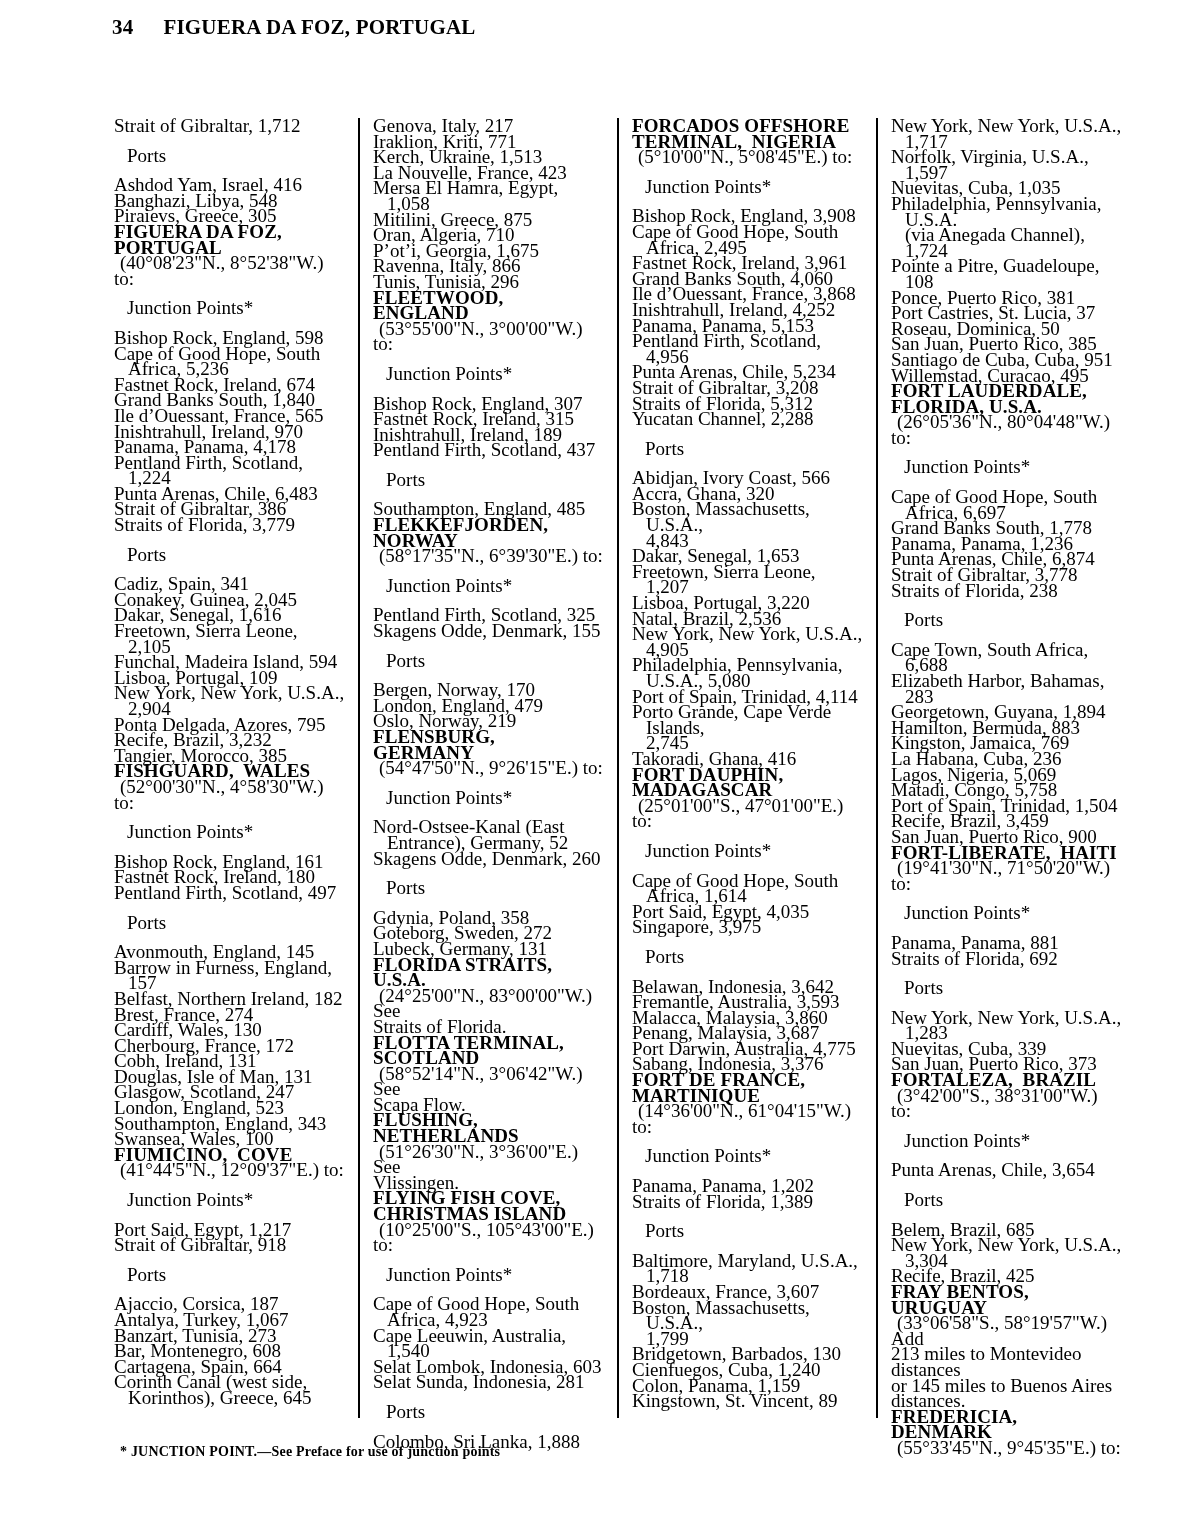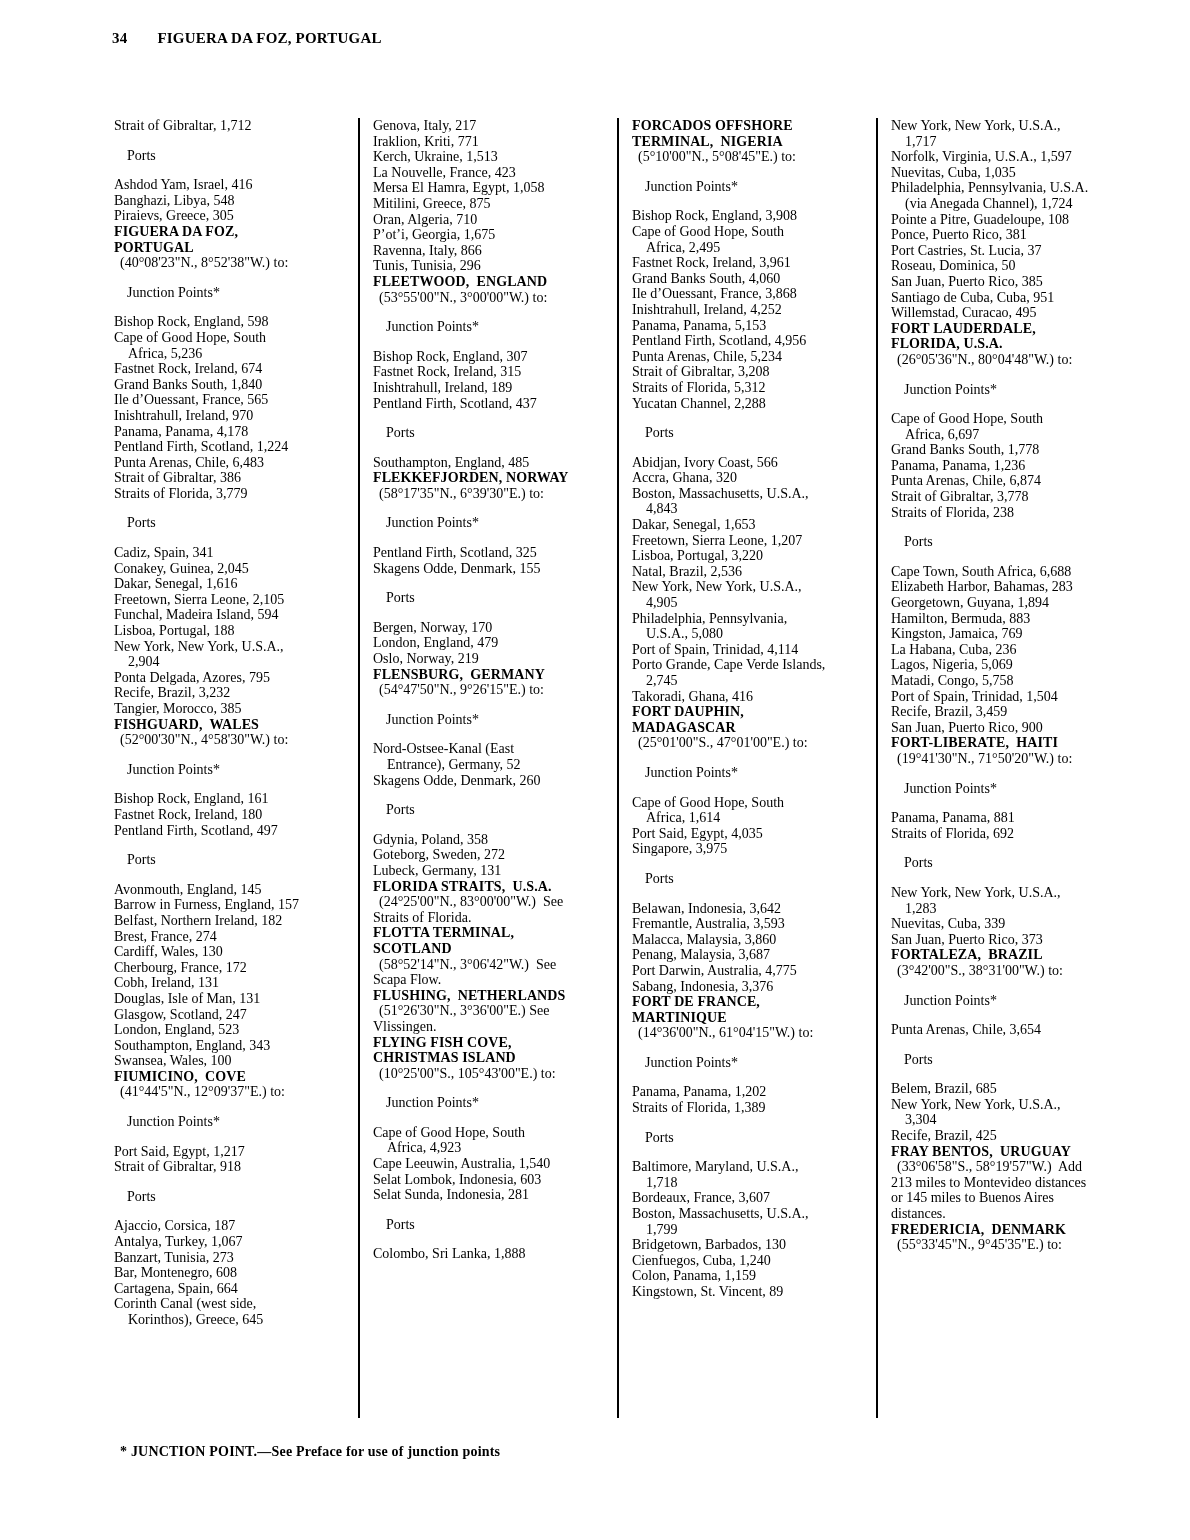--- a/index.html
+++ b/index.html
@@ -1,24 +1,24 @@
 <!DOCTYPE html>
 <html><head>
 <meta charset="utf-8">
 <style>
   html,body{margin:0;padding:0;background:#ffffff;}
   .page{
     position:relative;width:1190px;height:1540px;background:#ffffff;
     font-family:"Liberation Serif","DejaVu Serif",serif;color:#000;
     overflow:hidden;
   }
-  .hdr{position:absolute;top:30px;left:112px;display:flex;font-weight:bold;font-size:15px;letter-spacing:.2px;}
+  .hdr{position:absolute;top:15px;left:112px;display:flex;font-weight:bold;font-size:21px;letter-spacing:.2px;}
   .hdr .num{margin-right:30px;}
   .cols{position:absolute;top:118px;left:114px;display:flex;align-items:flex-start;}
-  .col{width:231px;font-size:14px;line-height:15.6px;}
+  .col{width:231px;font-size:19px;line-height:15.6px;}
   .rule{width:2px;background:#000;margin:0 13px;height:1300px;flex:0 0 auto;}
   .b-line{padding-left:14px;text-indent:-14px;white-space:pre-wrap;}
   .b-entry{font-weight:bold;white-space:pre-wrap;letter-spacing:.1px;}
   .b-coords{text-indent:6px;white-space:pre-wrap;}
   .b-sub{font-weight:normal;padding-left:13px;margin:14px 0;}
   .col > :first-child{margin-top:0;}
   .foot{position:absolute;top:1444px;left:120px;font-weight:bold;font-size:14px;letter-spacing:.2px;}
 </style>
 </head>
 <body>
@@ -51,21 +51,21 @@
         <div class="b-line">Pentland Firth, Scotland, 1,224</div>
         <div class="b-line">Punta Arenas, Chile, 6,483</div>
         <div class="b-line">Strait of Gibraltar, 386</div>
         <div class="b-line">Straits of Florida, 3,779</div>
         <div class="b-sub">Ports</div>
         <div class="b-line">Cadiz, Spain, 341</div>
         <div class="b-line">Conakey, Guinea, 2,045</div>
         <div class="b-line">Dakar, Senegal, 1,616</div>
         <div class="b-line">Freetown, Sierra Leone, 2,105</div>
         <div class="b-line">Funchal, Madeira Island, 594</div>
-        <div class="b-line">Lisboa, Portugal, 188</div>
+        <div class="b-line">Lisboa, Portugal, 109</div>
         <div class="b-line">New York, New York, U.S.A.,
 2,904</div>
         <div class="b-line">Ponta Delgada, Azores, 795</div>
         <div class="b-line">Recife, Brazil, 3,232</div>
         <div class="b-line">Tangier, Morocco, 385</div>
         <div class="b-entry">FISHGUARD,  WALES</div>
         <div class="b-coords">(52°00'30"N., 4°58'30"W.) to:</div>
         <div class="b-sub">Junction Points*</div>
         <div class="b-line">Bishop Rock, England, 161</div>
         <div class="b-line">Fastnet Rock, Ireland, 180</div>

